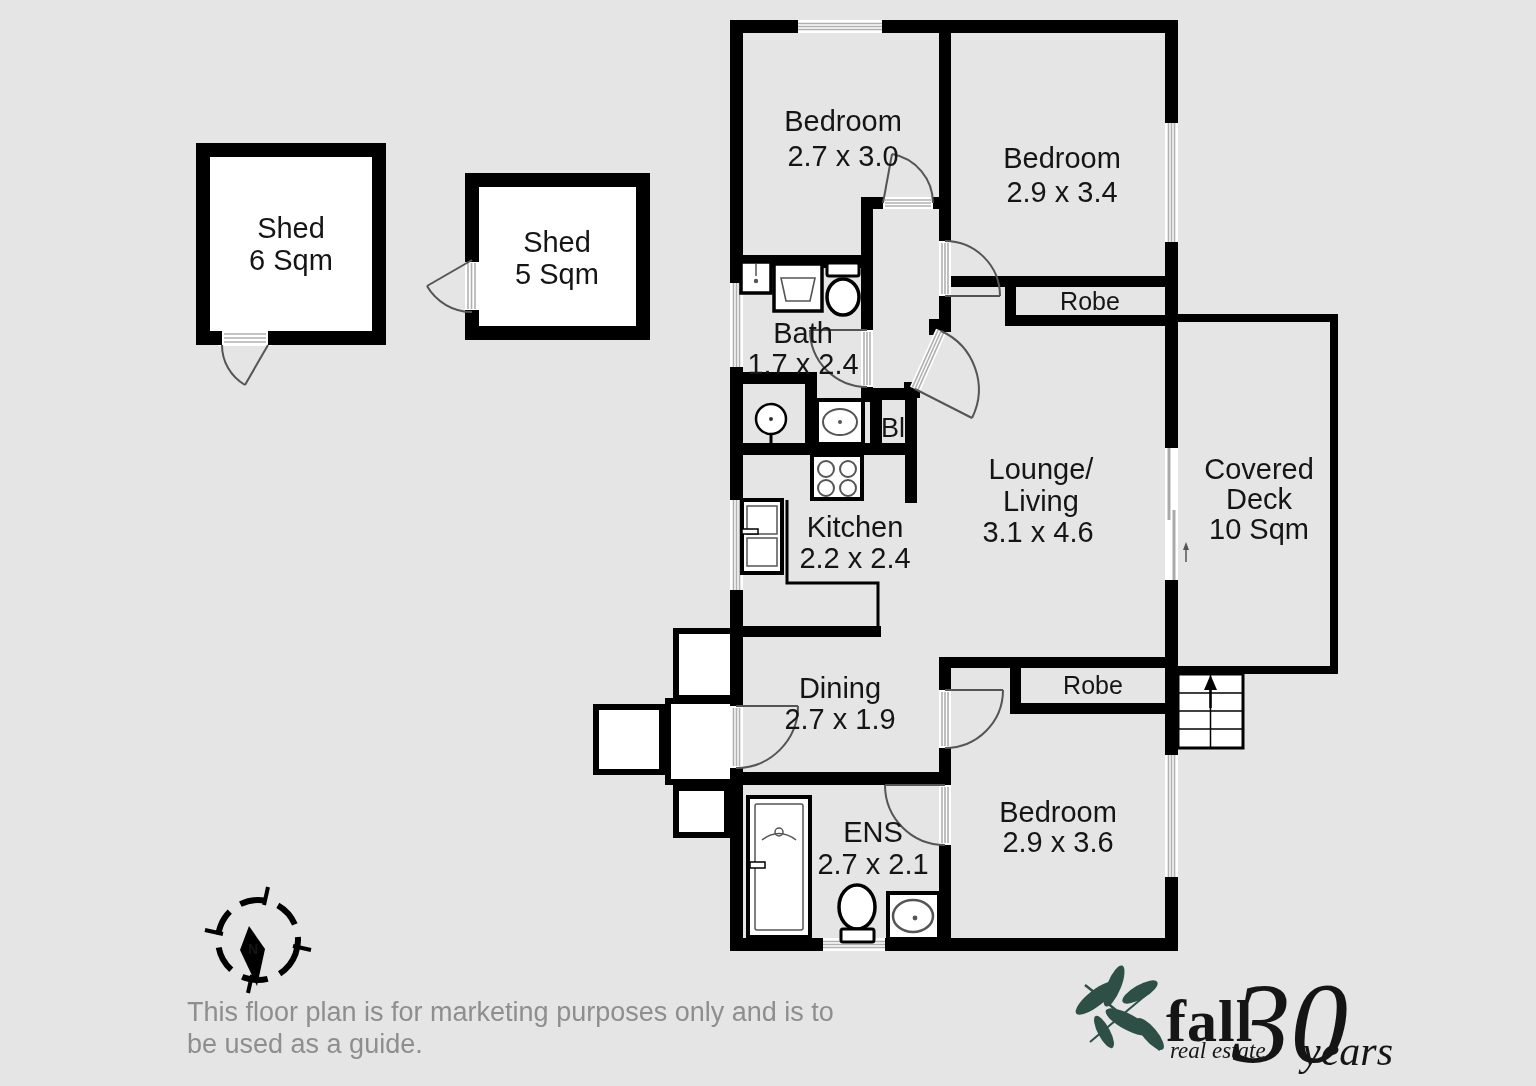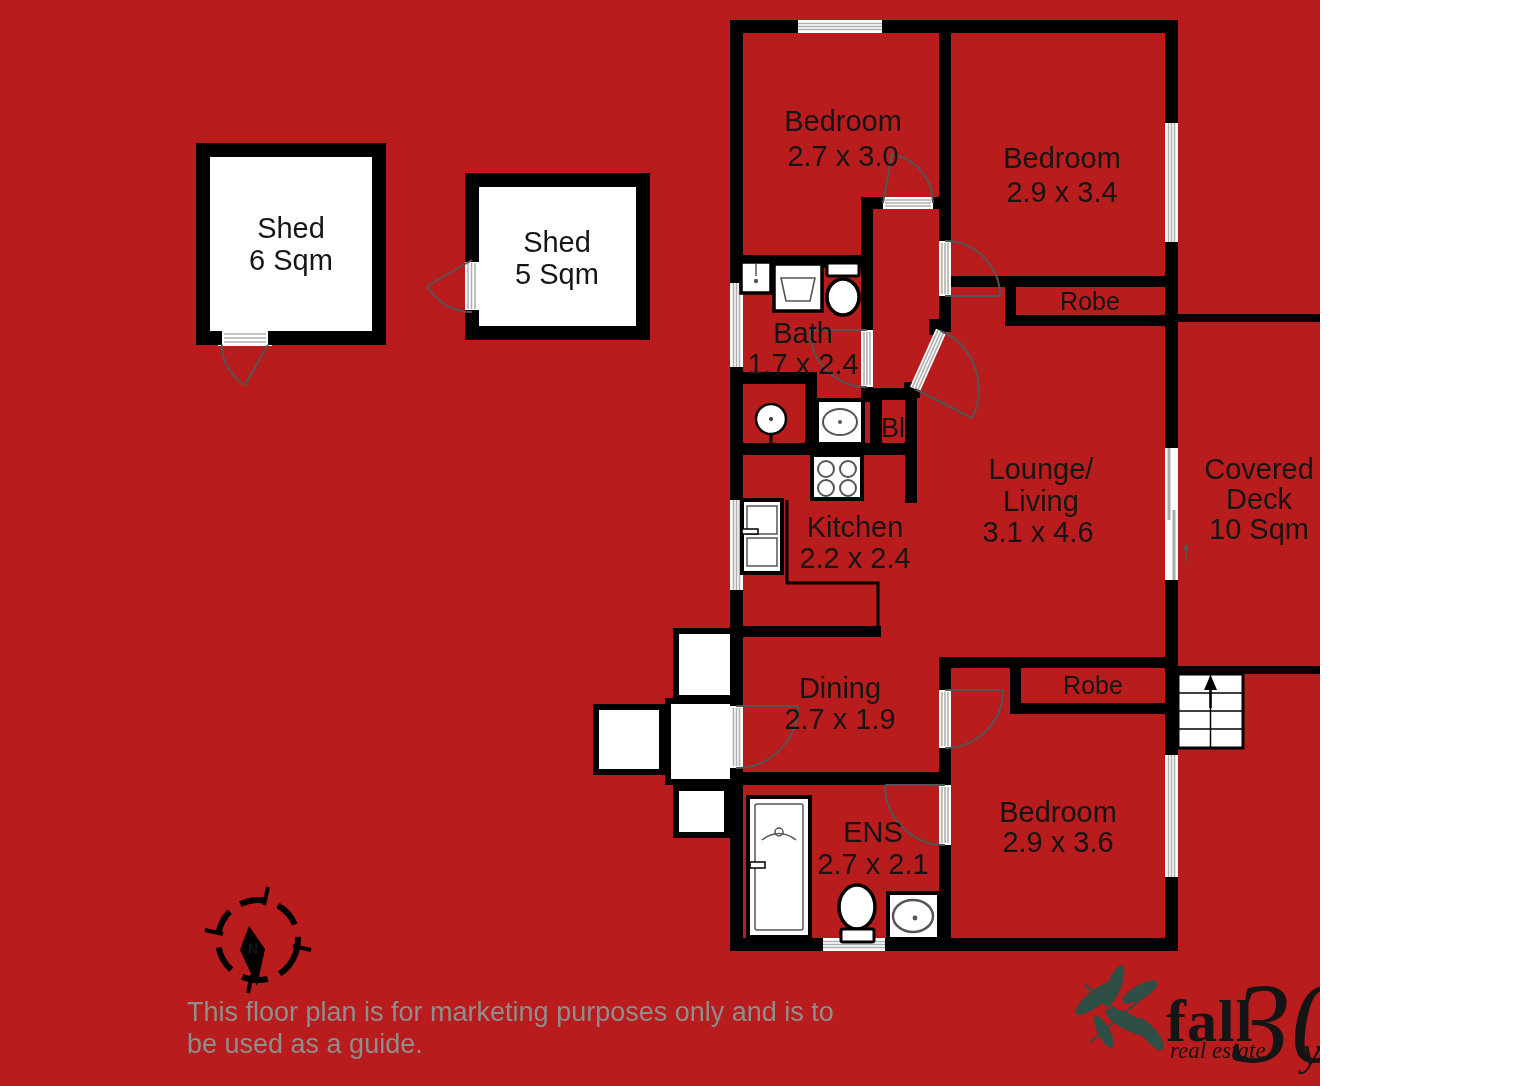--- a/index.html
+++ b/index.html
@@ -1,16 +1,16 @@
 <!DOCTYPE html>
 <html><head>
 <meta charset="utf-8">
 <style>
   html,body{margin:0;padding:0;background:#ffffff;}
-  #stage{position:relative;width:1320px;height:1086px;background:#b91c1c;overflow:hidden;
+  #stage{position:relative;width:1536px;height:1086px;background:#e5e5e5;overflow:hidden;
          font-family:"Liberation Sans", sans-serif;}
   svg{display:block;}
   text{font-family:"Liberation Sans", sans-serif;fill:#151515;}
   .room-label{font-size:29px;}
   .robe-label{font-size:25px;}
   .bi-label{font-size:27px;}
   .disclaimer{font-size:27px;fill:#8e8e8e;}
   .serif-it{font-family:"Liberation Serif", serif;font-style:italic;}
   .wall{fill:#000;}
   .thinline{stroke:#000;fill:none;}

